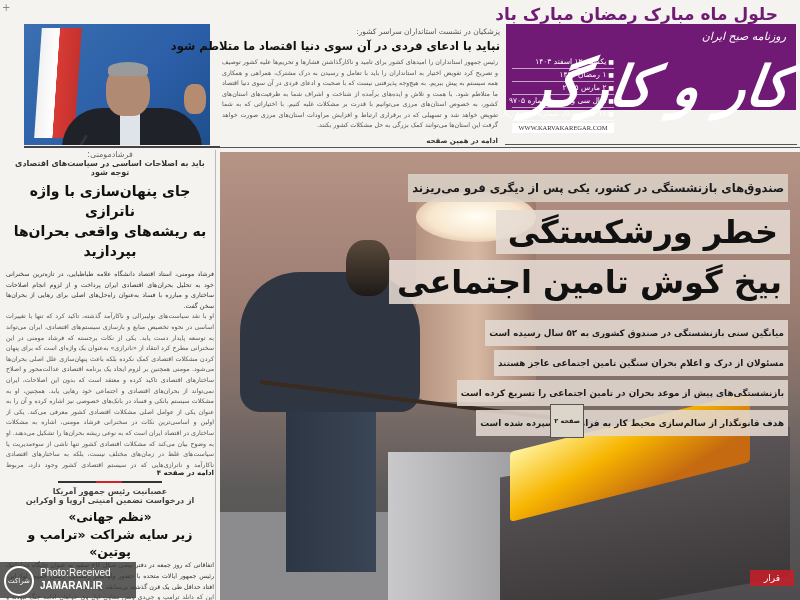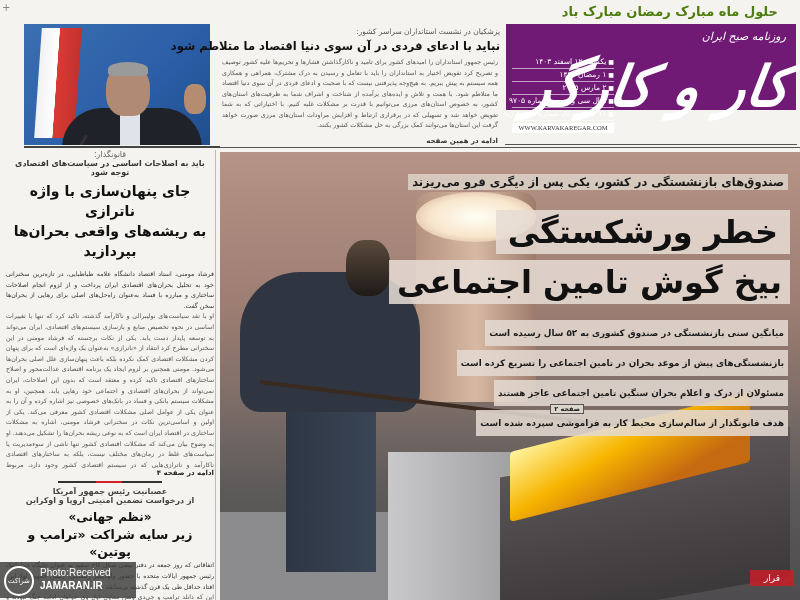--- a/index.html
+++ b/index.html
@@ -1,19 +1,19 @@
 <!DOCTYPE html>
 <html><head>
 <meta charset="utf-8">
 <style>
   html,body{margin:0;padding:0;}
   body{width:800px;height:600px;overflow:hidden;background:#f4f3ef;position:relative;font-family:"DejaVu Sans",sans-serif;color:#222;}
   .abs{position:absolute;}
   
-  .greeting{right:22px;top:4px;font-size:13px;font-weight:bold;color:#4d7c0f;direction:rtl;}
+  .greeting{right:22px;top:4px;font-size:17px;font-weight:bold;color:#701a75;direction:rtl;}
   
   .masthead{left:506px;top:24px;width:290px;height:86px;background:#701a75;}
   .mast-sub{right:10px;top:6px;font-family:"DejaVu Serif",serif;font-style:italic;color:#fff;font-size:11px;direction:rtl;}
   .mast-logo{right:6px;top:22px;color:#fff;font-family:"DejaVu Serif",serif;font-weight:bold;font-style:italic;font-size:56px;line-height:80px;direction:rtl;letter-spacing:-2px;transform:skewX(-8deg);}
   .mast-info{left:6px;top:32px;width:102px;direction:rtl;}
   .mast-info .row{font-size:7.5px;color:#fff;border-bottom:1px solid rgba(255,255,255,.6);line-height:12px;white-space:nowrap;}
   .mast-info .row:before{content:"■ ";font-size:6px;}
   .mast-url{left:6px;top:99px;width:102px;height:10px;background:#fff;color:#333;font-family:"Liberation Serif",serif;font-size:6.5px;text-align:center;line-height:10px;}
   .rule{height:1px;background:#555;}
   
@@ -47,26 +47,26 @@
   .ladle{left:196px;top:40px;width:120px;height:210px;border-radius:14px;background:linear-gradient(90deg,#b39280,#d7b9a3 50%,#9c7b6c);}
   .ladle-top{left:196px;top:40px;width:120px;height:50px;border-radius:50%;background:radial-gradient(ellipse,#fffef5 0%,#f8e6cc 55%,#c8a18a 100%);}
   .worker-body{left:20px;top:120px;width:180px;height:140px;background:#2f3642;border-radius:60px 60px 20px 20px;}
   .worker-helmet{left:126px;top:88px;width:44px;height:56px;background:linear-gradient(180deg,#5a4a3c,#1e1a17);border-radius:40%;}
   .worker-legs{left:66px;top:250px;width:90px;height:170px;background:linear-gradient(90deg,#2d3644,#3a4555);}
   .rod{left:40px;top:228px;width:340px;height:4px;background:#3a2a20;transform:rotate(7deg);transform-origin:left;}
   .molten{left:290px;top:270px;width:240px;height:70px;background:linear-gradient(160deg,#fff4a0,#f7b500 40%,#c56a10 80%);transform:skewY(-14deg);border-radius:4px;}
   .mold{left:280px;top:300px;width:290px;height:150px;background:linear-gradient(180deg,#5a5456,#3c393b);transform:skewY(-10deg);}
   .block{left:168px;top:300px;width:140px;height:150px;background:linear-gradient(90deg,#c9c9cb,#9c9c9f);}
   .floor{left:0;top:360px;width:200px;height:90px;background:#8c8c8e;}
-  .hero-kicker{right:12px;top:22px;background:rgba(220,210,200,.85);padding:1px 4px;font-size:11.5px;font-weight:bold;color:#1a1a1a;direction:rtl;white-space:nowrap;}
+  .hero-kicker{right:12px;top:22px;background:rgba(220,210,200,.85);padding:7px 4px;font-size:11.5px;font-weight:bold;color:#1a1a1a;direction:rtl;white-space:nowrap;}
   .hero-title1{right:10px;top:58px;background:rgba(230,220,212,.86);padding:0 12px;font-size:32px;font-weight:bold;color:#111;direction:rtl;line-height:44px;white-space:nowrap;}
   .hero-title2{right:10px;top:108px;background:rgba(230,220,212,.86);padding:0 8px;font-size:32px;font-weight:bold;color:#111;direction:rtl;line-height:44px;white-space:nowrap;}
   .bullets{right:12px;top:168px;direction:rtl;}
   .bullet{background:rgba(226,216,208,.88);font-size:8.8px;font-weight:bold;color:#1c1c1c;padding:8px 4px;margin-bottom:4px;white-space:nowrap;display:table;margin-left:auto;}
-  .page-ref{right:216px;top:252px;background:#dcd6ca;border:1px solid #555;font-size:6.5px;font-weight:bold;padding:0 3px;direction:rtl;color:#1a1a1a;}
+  .page-ref{right:216px;top:252px;background:#dcd6ca;border:1px solid #555;font-size:6.5px;font-weight:bold;padding:12px 3px;direction:rtl;color:#1a1a1a;}
   .corner-tag{right:6px;top:418px;width:44px;height:16px;background:rgba(200,30,40,.85);color:#fff;font-size:9px;text-align:center;line-height:16px;direction:rtl;}
   .cross{left:2px;top:2px;color:#888;font-size:10px;}
 </style>
 </head>
 <body>
 
 <div class="abs cross">+</div>
 <div class="abs greeting">حلول ماه مبارک رمضان مبارک باد</div>
 
 <div class="abs masthead">
@@ -94,21 +94,21 @@
 </div>
 <div class="abs rule" style="left:24px;top:146px;width:196px;height:2px;background:#444;"></div>
 
 <div class="abs top-kicker">پزشکیان در نشست استانداران سراسر کشور:</div>
 <div class="abs top-title">نباید با ادعای فردی در آن سوی دنیا اقتصاد ما متلاطم شود</div>
 <div class="abs top-body" style="height:78px;overflow:hidden;">رئیس جمهور استانداران را امیدهای کشور برای تامید و ناکارگذاشتن فشارها و تحریم‌ها علیه کشور توصیف و تصریح کرد تفویض اختیار به استانداران را باید با تعامل و رسیدن به درک مشترک، همراهی و همکاری همه سیستم به پیش ببریم. به هیچ‌وجه پذیرفتنی نیست که با صحبت و ادعای فردی در آن سوی دنیا اقتصاد ما متلاطم شود. با همت و تلاش و ایده‌های برآمده از شناخت و اشراف شما به ظرفیت‌های استان‌های کشور، به خصوص استان‌های مرزی می‌توانیم با قدرت بر مشکلات غلبه کنیم. با اختیاراتی که به شما تفویض خواهد شد و تسهیلی که در برقراری ارتباط و افزایش مراودات استان‌های مرزی صورت خواهد گرفت این استان‌ها می‌توانند کمک بزرگی به حل مشکلات کشور بکنند.</div>
 <div class="abs top-more">ادامه در همین صفحه</div>
 <div class="abs rule" style="left:220px;top:147px;width:580px;"></div>
 
 <div class="abs col-left">
-  <div class="kicker-s" style="color:#666;">قانونگذار:</div>
+  <div class="kicker-s" style="color:#666;">فرشادمومنی:</div>
   <div class="kicker-s" style="font-weight:bold;color:#333;">باید به اصلاحات اساسی در سیاست‌های اقتصادی توجه شود</div>
   <div class="lead-title" style="margin-top:4px;">جای پنهان‌سازی با واژه ناترازی</div>
   <div class="lead-title">به ریشه‌های واقعی بحران‌ها بپردازید</div>
   <div class="lead-body dark" style="margin-top:8px;">فرشاد مومنی، استاد اقتصاد دانشگاه علامه طباطبایی، در تازه‌ترین سخنرانی خود به تحلیل بحران‌های اقتصادی ایران پرداخت و از لزوم انجام اصلاحات ساختاری و مبارزه با فساد به‌عنوان راه‌حل‌های اصلی برای رهایی از بحران‌ها سخن گفت.</div>
   <div class="lead-body" style="height:158px;overflow:hidden;">او با نقد سیاست‌های نولیبرالی و ناکارآمد گذشته، تاکید کرد که تنها با تغییرات اساسی در نحوه تخصیص منابع و بازسازی سیستم‌های اقتصادی، ایران می‌تواند به توسعه پایدار دست یابد. یکی از نکات برجسته که فرشاد مومنی در این سخنرانی مطرح کرد انتقاد از «ناترازی» به‌عنوان یک واژه‌ای است که برای پنهان کردن مشکلات اقتصادی کمک نکرده بلکه باعث پنهان‌سازی علل اصلی بحران‌ها می‌شود. مومنی همچنین بر لزوم ایجاد یک برنامه اقتصادی عدالت‌محور و اصلاح ساختارهای اقتصادی تاکید کرده و معتقد است که بدون این اصلاحات، ایران نمی‌تواند از بحران‌های اقتصادی و اجتماعی خود رهایی یابد. همچنین، او به مشکلات سیستم بانکی و فساد در بانک‌های خصوصی نیز اشاره کرده و آن را به عنوان یکی از عوامل اصلی مشکلات اقتصادی کشور معرفی می‌کند. یکی از اولین و اساسی‌ترین نکات در سخنرانی فرشاد مومنی، اشاره به مشکلات ساختاری در اقتصاد ایران است که به نوعی ریشه بحران‌ها را تشکیل می‌دهند. او به وضوح بیان می‌کند که مشکلات اقتصادی کشور تنها ناشی از سوءمدیریت یا سیاست‌های غلط در زمان‌های مختلف نیست، بلکه به ساختارهای اقتصادی ناکارآمد و ناترازی‌هایی که در سیستم اقتصادی کشور وجود دارد، مربوط می‌شود. در حقیقت، ساختار اقتصادی ایران به گونه‌ای است که در آن منابع به درستی تخصیص نمی‌یابند و این مسئله منجر به بروز بحران‌های مختلف می‌شود.</div>
   <div class="more">ادامه در صفحه ۴</div>
   <div class="sep"></div>
   <div class="kicker-s" style="font-weight:bold;">عصبانیت رئیس جمهور آمریکا</div>
   <div class="kicker-s" style="font-weight:bold;">از درخواست تضمین امنیتی اروپا و اوکراین</div>
   <div class="lead-title" style="font-size:12px;margin-top:4px;line-height:17px;">«نظم جهانی»</div>
@@ -135,19 +135,19 @@
   <div class="abs worker-legs"></div>
   <div class="abs worker-body"></div>
   <div class="abs worker-helmet"></div>
   <div class="abs rod"></div>
 
   <div class="abs hero-kicker">صندوق‌های بازنشستگی در کشور، یکی پس از دیگری فرو می‌ریزند</div>
   <div class="abs hero-title1">خطر ورشکستگی</div>
   <div class="abs hero-title2">بیخ گوش تامین اجتماعی</div>
   <div class="abs bullets">
     <div class="bullet">میانگین سنی بازنشستگی در صندوق کشوری به ۵۲ سال رسیده است</div>
+    <div class="bullet">مسئولان از درک و اعلام بحران سنگین تامین اجتماعی عاجز هستند</div>
     <div class="bullet">بازنشستگی‌های پیش از موعد بحران در تامین اجتماعی را تسریع کرده است</div>
-    <div class="bullet">مسئولان از درک و اعلام بحران سنگین تامین اجتماعی عاجز هستند</div>
     <div class="bullet">هدف قانونگذار از سالم‌سازی محیط کار به فراموشی سپرده شده است</div>
   </div>
   <div class="abs page-ref">صفحه ۲</div>
   <div class="abs corner-tag">قرار</div>
 </div>
 
 </body></html>

